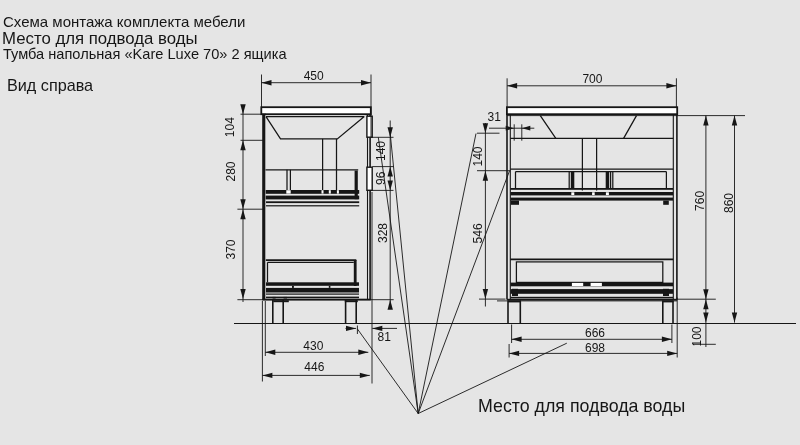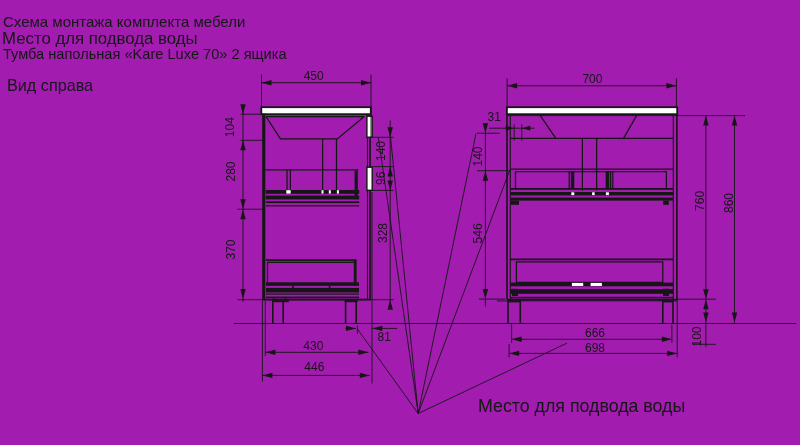--- a/index.html
+++ b/index.html
@@ -1,16 +1,16 @@
 <!DOCTYPE html>
 <html><head>
 <meta charset="utf-8">
 <style>
   html,body{margin:0;padding:0;background:#ffffff;}
-  .page{position:relative;width:800px;height:445px;background:#a21caf;font-family:"Liberation Sans", sans-serif;}
+  .page{position:relative;width:800px;height:445px;background:#e5e5e5;font-family:"Liberation Sans", sans-serif;}
   svg{position:absolute;left:0;top:0;}
   svg text{font-family:"Liberation Sans", sans-serif;fill:#161616;}
   .dt{font-size:12px;}
 </style>
 </head>
 <body>
 <div class="page">
 <svg width="800" height="445" viewBox="0 0 800 445">
 
 <text x="3" y="27" font-size="15">Схема монтажа комплекта мебели</text>

